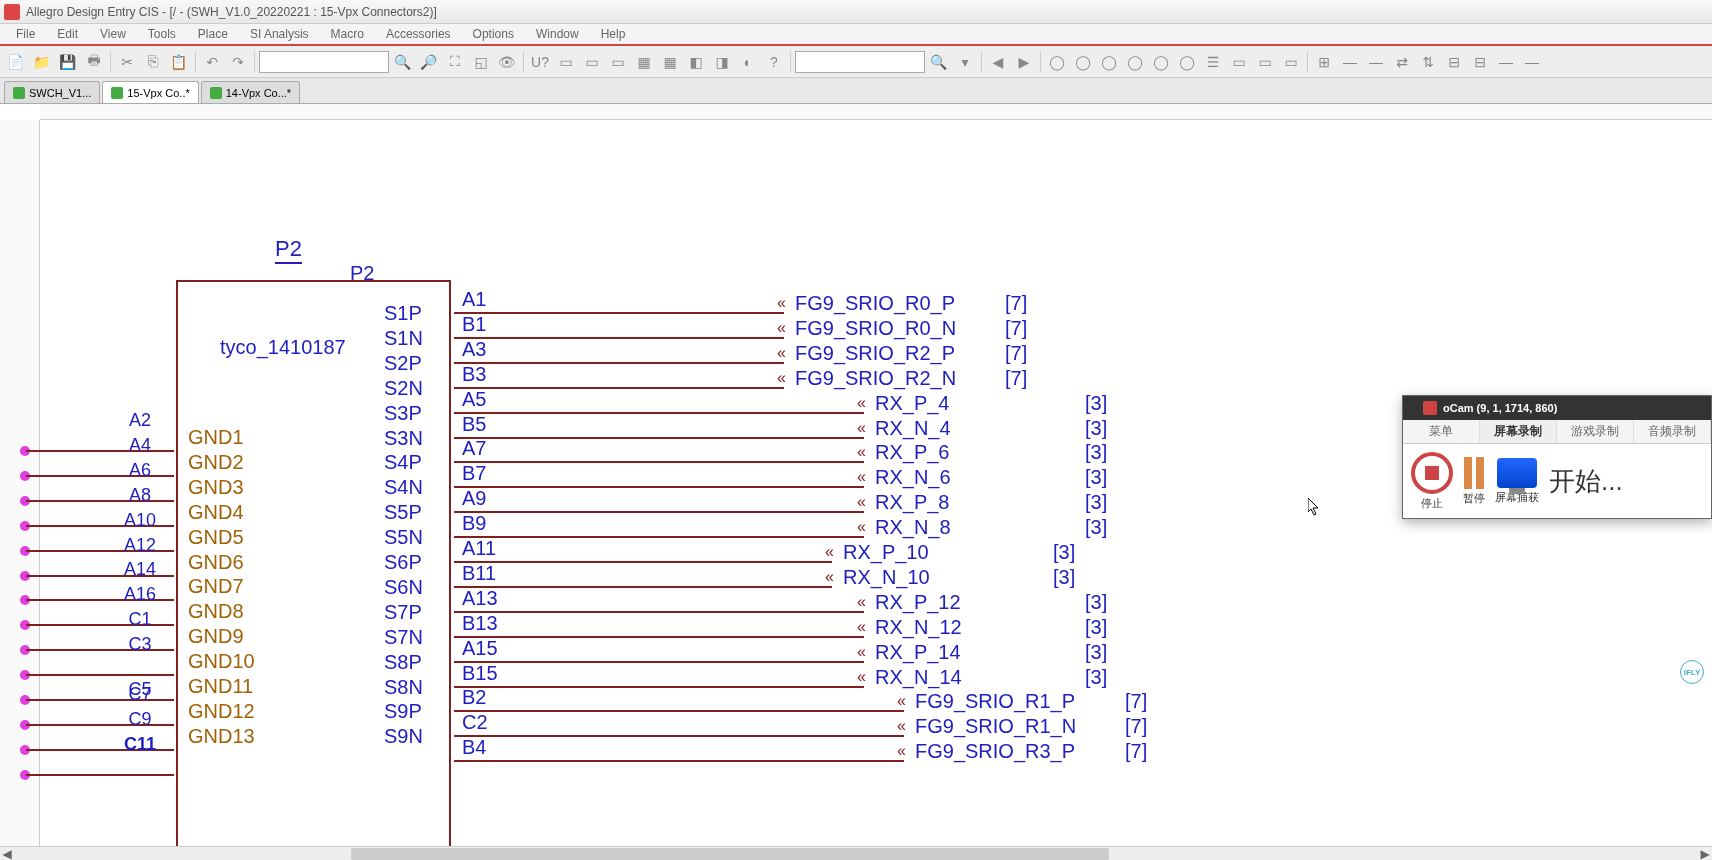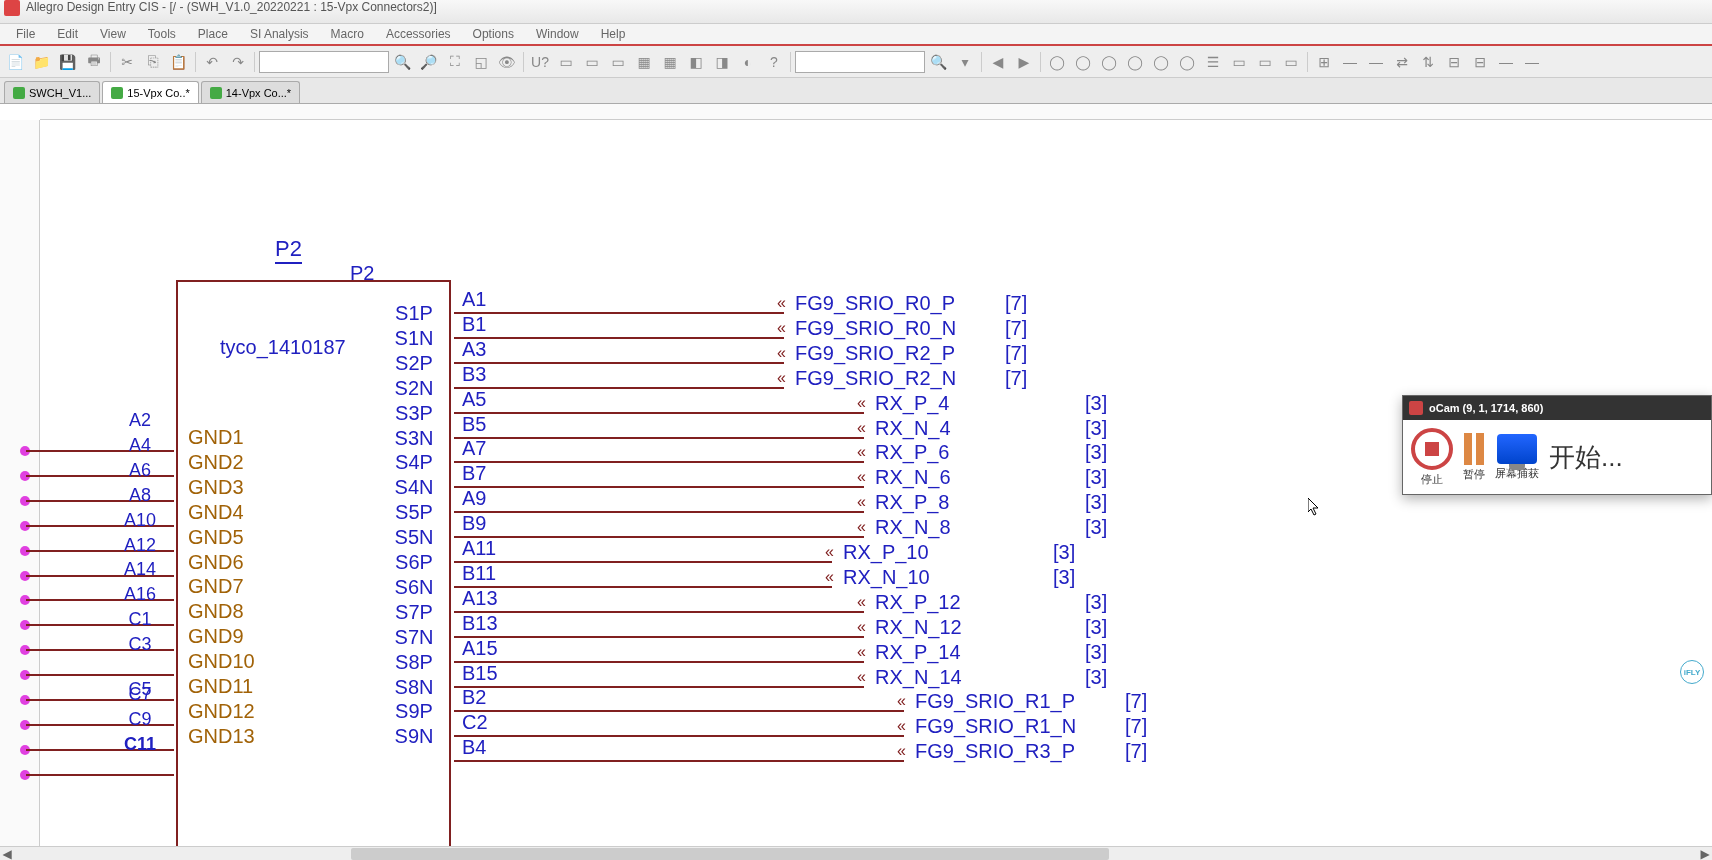--- a/index.html
+++ b/index.html
@@ -1,17 +1,17 @@
 <!DOCTYPE html>
 <html><head>
 <meta charset="utf-8">
 <style>
 *{box-sizing:border-box;margin:0;padding:0;font-family:"Segoe UI",Tahoma,sans-serif}
 body{width:1712px;height:860px;overflow:hidden;background:#fff;font-size:12px}
-.titlebar{height:24px;background:linear-gradient(#f8f8f8,#e8e8e8);display:flex;padding:0 4px;border-bottom:1px solid #ccc}
+.titlebar{height:24px;background:linear-gradient(#f8f8f8,#e8e8e8);display:flex;align-items:center;padding:0 4px;border-bottom:1px solid #ccc}
 .titlebar-icon{width:16px;height:16px;background:#d44;border-radius:2px;margin-right:6px}
 .titlebar-text{color:#555;font-size:12px}
 .menubar{height:22px;background:#f4f4f4;display:flex;align-items:center;padding:0 8px;gap:6px;border-bottom:2px solid #c44}
 .menu-item{padding:2px 8px;color:#666;font-size:12px;cursor:pointer}
 .toolbar{height:32px;background:#eee;display:flex;align-items:center;padding:0 4px;gap:2px;border-bottom:1px solid #ccc}
 .tool-btn{width:24px;height:24px;display:flex;align-items:center;justify-content:center;color:#888;cursor:pointer;border-radius:2px;font-size:14px}
 .tool-sep{width:1px;height:20px;background:#ccc;margin:0 2px}
 .tool-input{width:130px;height:22px;border:1px solid #aaa;background:#fff;padding:0 4px}
 .tabbar{height:26px;background:#e8e8e8;display:flex;align-items:flex-end;padding:0 4px;gap:2px;border-bottom:1px solid #aaa}
 .tab{height:22px;padding:0 8px;display:flex;align-items:center;background:#ddd;border:1px solid #aaa;border-bottom:none;border-radius:3px 3px 0 0;font-size:11px;cursor:pointer}
@@ -19,32 +19,32 @@
 .tab-icon{width:12px;height:12px;background:#4a4;border-radius:2px;margin-right:4px}
 .canvas{position:relative;width:100%;height:calc(100% - 104px - 14px);background:#fff;overflow:hidden}
 .ruler-h{position:absolute;top:0;left:40px;right:0;height:16px;background:#fafafa;border-bottom:1px solid #ccc}
 .ruler-v{position:absolute;top:16px;left:0;width:40px;bottom:0;background:#fafafa;border-right:1px solid #ccc}
 .drawing{position:absolute;top:16px;left:40px;right:0;bottom:0;background:#fff}
 .refdes{position:absolute;color:#2020c0;font-size:22px;font-weight:500;border-bottom:2px solid #2020c0;text-decoration:none}
 .partlabel{position:absolute;color:#2020c0;font-size:20px}
 .compbody{position:absolute;border:2px solid #802020;background:transparent}
 .pin-left{position:absolute;color:#2020c0;font-size:18px;text-align:center;width:60px}
 .pin-inner-l{position:absolute;color:#a16207;font-size:20px}
-.pin-inner-r{position:absolute;color:#2020c0;font-size:20px;text-align:center;width:60px}
+.pin-inner-r{position:absolute;color:#2020c0;font-size:20px;text-align:left;width:60px}
 .pin-right{position:absolute;color:#2020c0;font-size:20px}
 .netlabel{position:absolute;color:#2020c0;font-size:20px;white-space:pre}
 .wire{position:absolute;height:2px;background:#802020}
 .zigzag{position:absolute;color:#802020;font-size:16px;letter-spacing:-3px}
 .dangler{position:absolute;width:10px;height:10px;border-radius:50%;background:#e040e0}
 .scrollbar{position:absolute;bottom:0;left:0;right:0;height:14px;background:#eee;border-top:1px solid #ccc;display:flex;align-items:center}
 .scroll-arrow{width:14px;height:14px;display:flex;align-items:center;justify-content:center;color:#666;cursor:pointer}
 .scroll-track{flex:1;height:12px;position:relative}
 .scroll-thumb{position:absolute;left:20%;width:45%;height:100%;background:#ccc;border-radius:2px}
 .ocam{position:absolute;right:0;top:395px;width:310px;background:#fff;border:1px solid #666;box-shadow:0 4px 12px rgba(0,0,0,.3)}
-.ocam-title{height:24px;background:#333;color:#fff;display:flex;align-items:center;padding:0 6px;font-size:11px;font-weight:bold}
+.ocam-title{height:24px;background:#333;color:#fff;display:flex;align-items:center;padding:0 20px;font-size:11px;font-weight:bold}
 .ocam-title-icon{width:14px;height:14px;background:#c44;margin-right:6px;border-radius:2px}
 .ocam-tabs{height:24px;display:flex;border-bottom:1px solid #ccc;background:#f4f4f4}
 .ocam-tab{flex:1;display:flex;align-items:center;justify-content:center;font-size:12px;cursor:pointer;color:#666;border-right:1px solid #ddd}
 .ocam-tab.active{background:#eee;font-weight:bold;color:#333}
 .ocam-body{padding:8px;display:flex;align-items:center;gap:10px;height:74px}
 .ocam-btn{display:flex;flex-direction:column;align-items:center;gap:2px;cursor:pointer}
 .ocam-btn-icon{width:42px;height:42px;border-radius:50%;display:flex;align-items:center;justify-content:center}
 .ocam-stop{background:#fff;border:4px solid #c44}
 .ocam-stop::after{content:"";width:14px;height:14px;background:#c44}
 .ocam-pause{display:flex;gap:4px}
@@ -338,20 +338,26 @@
     <div class="scroll-thumb"></div>
   </div>
   <div class="scroll-arrow">▶</div>
 </div>
 
 <div class="ocam">
   <div class="ocam-title">
     <div class="ocam-title-icon"></div>
     <span>oCam (9, 1, 1714, 860)</span>
   </div>
+  <div class="ocam-tabs" id="ocam-tabs">
+      <div class="ocam-tab">菜单</div>
+      <div class="ocam-tab active">屏幕录制</div>
+      <div class="ocam-tab">游戏录制</div>
+      <div class="ocam-tab">音频录制</div>
+    </div>
   <div class="ocam-body">
     <div class="ocam-btn">
       <div class="ocam-btn-icon ocam-stop"></div>
       <span class="ocam-btn-label">停止</span>
     </div>
     <div class="ocam-btn">
       <div class="ocam-pause">
           <span></span>
           <span></span>
         </div>

